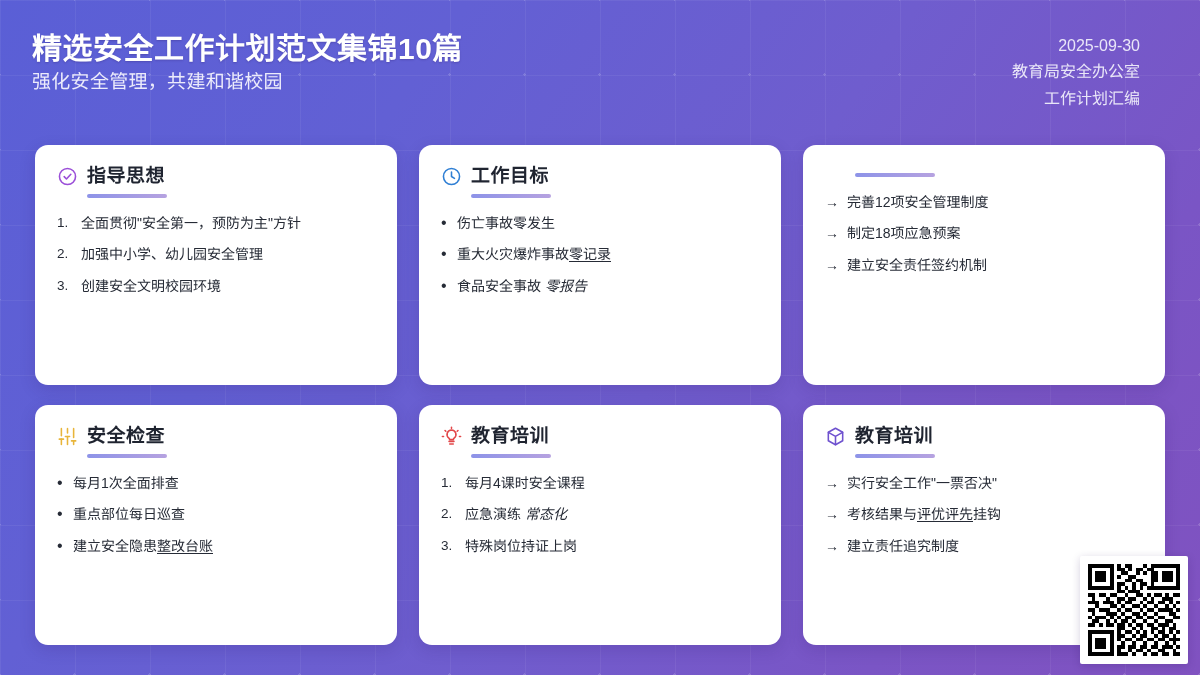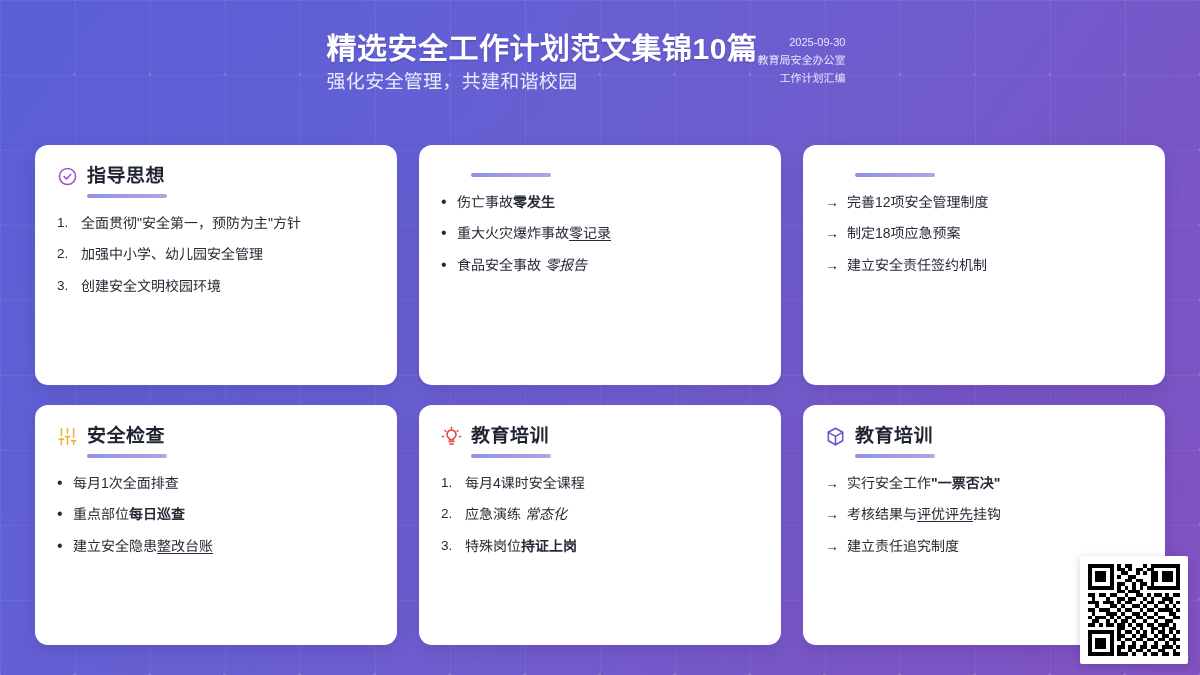--- a/index.html
+++ b/index.html
@@ -31,34 +31,34 @@
     background-image: radial-gradient(rgba(255,255,255,0.16) 1.2px, transparent 1.3px);
     background-size:75px 75px;
     background-position:37px 37px;
     pointer-events:none;
   }
 
   
   header.page-header {
     position:absolute; left:0; top:0; width:1172px; height:130px;
     padding:28px 32px 0 32px;
-    display:flex; justify-content:center; align-items:flex-start;
+    display:flex; justify-content:space-between; align-items:flex-start;
   }
   .title-block { padding-top:2px; }
   .doc-title {
     font-size:30px; font-weight:bold; color:#ffffff;
     letter-spacing:0.5px; line-height:1.25;
     text-shadow:0 1px 2px rgba(40,20,90,0.25);
   }
   .doc-subtitle {
     font-size:19px; color:#ecebfb; margin-top:2px; line-height:1.3;
     letter-spacing:0.3px;
   }
   .meta-block {
-    text-align:right; color:#e9e6f8; font-size:11px; line-height:1.65;
+    text-align:right; color:#e9e6f8; font-size:16px; line-height:1.65;
     padding-top:5px;
   }
   .meta-line { white-space:nowrap; }
 
   
   .card-grid {
     position:absolute; left:35px; top:145px;
     width:1130px; height:500px;
     display:grid;
     grid-template-columns:repeat(3,1fr);
@@ -87,21 +87,21 @@
   ul.card-list, ol.card-list { list-style:none; margin-top:15px; }
   .card-list li {
     font-size:14px; color:#262b36; line-height:1.45;
     margin-bottom:11px; display:flex; align-items:flex-start; gap:7px;
   }
   .marker { flex:none; color:#262b36; }
   .marker.num { min-width:17px; text-align:left; font-size:13.5px; }
   .marker.dot { font-size:16px; line-height:1.25; min-width:9px; }
   .marker.arrow { font-size:14px; min-width:15px; }
   .li-text { flex:1; }
-  .li-text b { font-weight:bold; }
+  .li-text b { font-weight:normal; }
   .li-text u { text-decoration:underline; text-underline-offset:2px;margin-top:12px; }
   .li-text i { }
 
   
   .qr-wrap {
     position:absolute; right:12px; bottom:11px;
     width:108px; height:108px; background:#ffffff;
     padding:8px; border-radius:2px;
     box-shadow:0 2px 8px rgba(40,20,90,0.2);
   }
@@ -145,20 +145,27 @@
             <span class="marker num">2.</span>
             <span class="li-text">加强中小学、幼儿园安全管理</span>
           </li>
           <li>
             <span class="marker num">3.</span>
             <span class="li-text">创建安全文明校园环境</span>
           </li>
         </ol>
       </section>
       <section class="card">
+        <div class="card-head">
+          <span class="card-icon"><svg viewBox="0 0 24 24">
+              <circle cx="12" cy="12" r="9.2" fill="none" stroke="#2f7fd4" stroke-width="1.8" stroke-linecap="round" stroke-linejoin="round"></circle>
+              <path d="M12 6.8V12l3.4 2.1" fill="none" stroke="#2f7fd4" stroke-width="1.8" stroke-linecap="round" stroke-linejoin="round"></path>
+            </svg></span>
+          <span class="card-title">工作目标</span>
+        </div>
         <div class="title-rule"></div>
         <ul class="card-list">
           <li>
             <span class="marker dot">•</span>
             <span class="li-text">伤亡事故<b>零发生</b></span>
           </li>
           <li>
             <span class="marker dot">•</span>
             <span class="li-text">重大火灾爆炸事故<u>零记录</u></span>
           </li>

